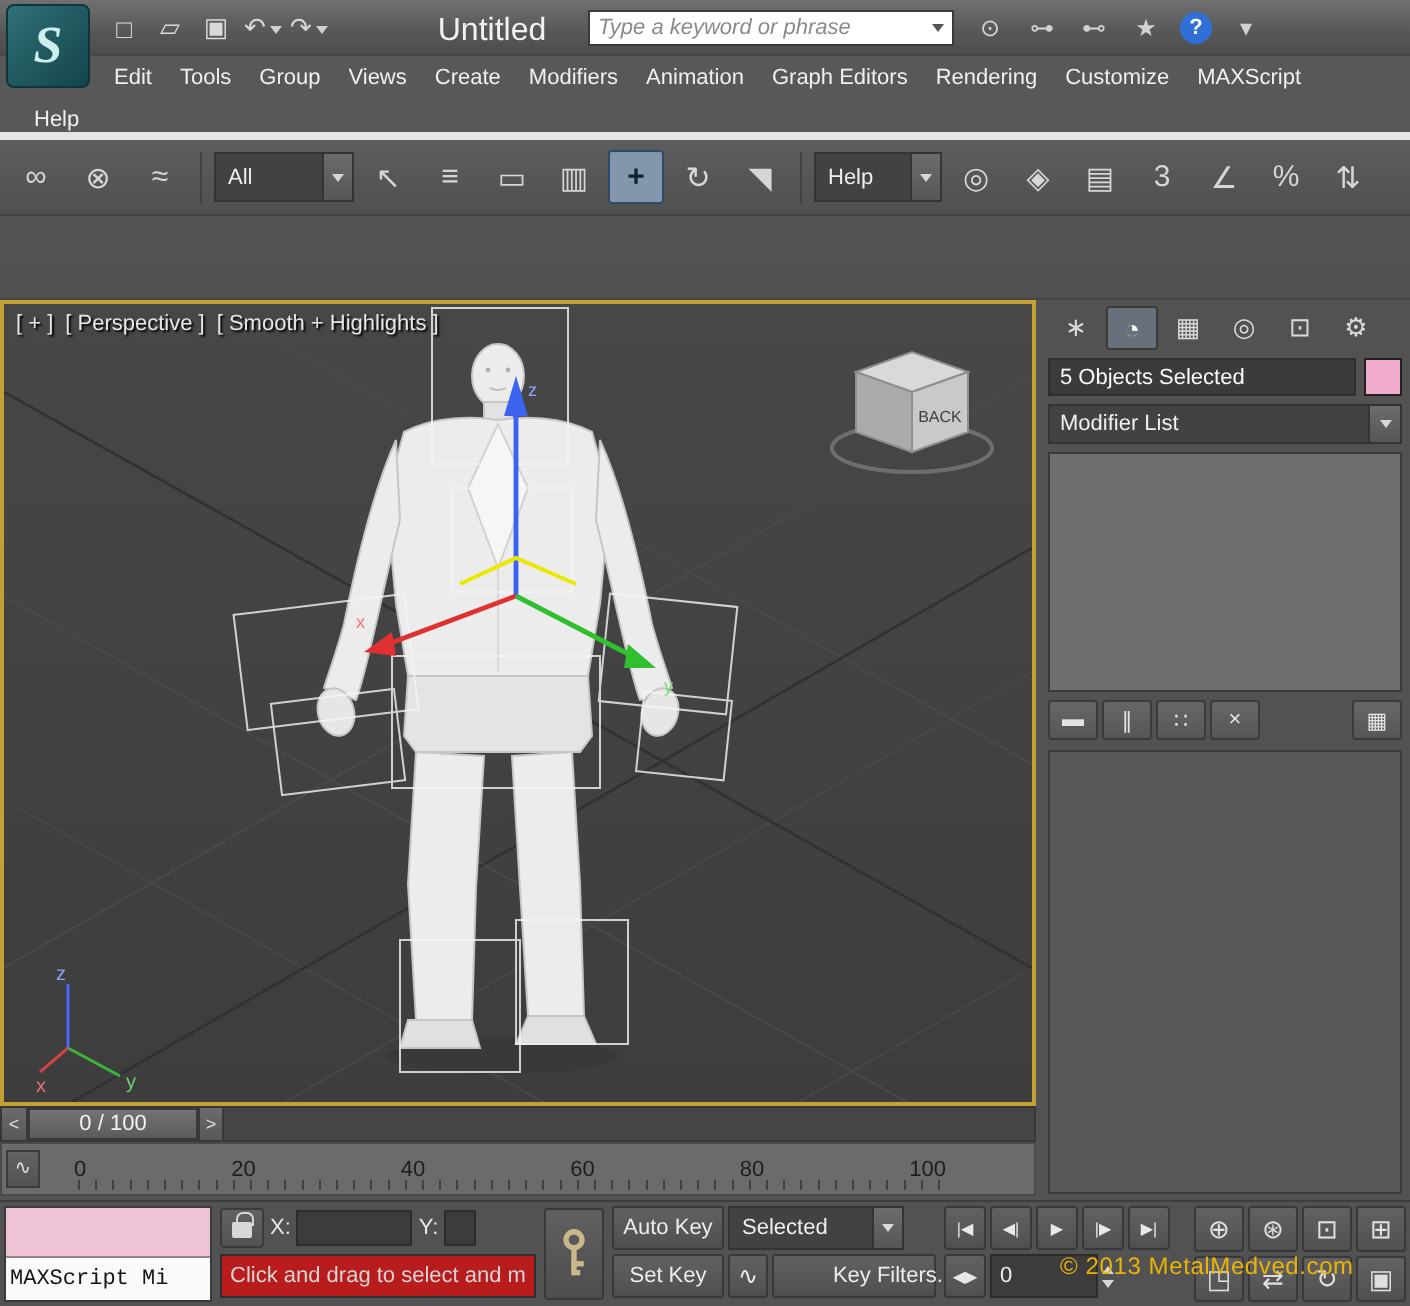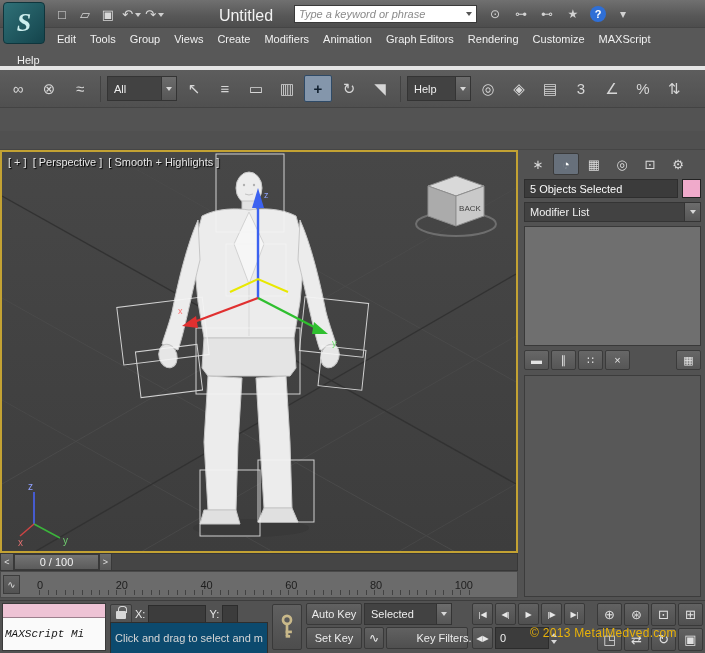--- a/index.html
+++ b/index.html
@@ -111,37 +111,37 @@
   .tb-mini{position:absolute;left:2px;top:3px;width:17px;height:19px;background:linear-gradient(#636363,#525252);
     border:1px solid #3c3c3c;display:flex;align-items:center;justify-content:center;color:#ddd;font-size:10px;}
   .ticks{position:absolute;left:36px;top:0;width:436px;height:100%;display:flex;
     justify-content:space-between;align-items:center;color:#1e1e1e;}
 
   
   .statusbar{position:absolute;left:0;top:600px;width:705px;height:53px;background:#525252;
     border-top:1px solid #3d3d3d;display:flex;align-items:stretch;gap:4px;padding:2px;}
   .listener{width:104px;display:flex;flex-direction:column;border:1px solid #3a3a3a;flex:0 0 auto;}
   .listener .pink{flex:1;background:#eec3d5;border-bottom:1px solid #9c7f8d;}
-  .listener .white{height:32px;background:#fafafa;color:#151515;
+  .listener .white{height:21px;background:#fafafa;color:#151515;
     font-family:"Liberation Mono","DejaVu Sans Mono",monospace;font-size:11px;
-    display:flex;align-items:center;padding:0 2px;overflow:hidden;white-space:nowrap;font-style:italic;}
+    display:flex;align-items:center;padding:0 2px;overflow:hidden;white-space:nowrap;}
   .status-mid{display:flex;flex-direction:column;gap:2px;width:158px;flex:0 0 auto;}
   .srow{display:flex;align-items:center;gap:3px;height:22px;}
   .lockbtn{width:22px;height:20px;background:linear-gradient(#626262,#525252);border:1px solid #3b3b3b;
     border-radius:2px;display:flex;align-items:flex-end;justify-content:center;padding-bottom:3px;}
   .lock{position:relative;width:10px;height:9px;}
   .lock::before{content:"";position:absolute;left:1.5px;top:-5px;width:7px;height:6px;
     border:1.5px solid #d8d8d8;border-bottom:none;border-radius:3.5px 3.5px 0 0;}
   .lock::after{content:"";position:absolute;left:0;top:0;width:10px;height:8px;background:#d8d8d8;border-radius:1px;}
   .coordlabel{color:#e8e8e8;}
   .coordfield{height:18px;background:#3c3c3c;border:1px solid #2c2c2c;color:#ddd;
     font:11px "Liberation Sans",sans-serif;padding:0 3px;}
   .coordfield.x{width:58px;}
   .coordfield.y{width:16px;}
-  .promptfield{flex:1;height:32px;background:#0c4a6e;border:1px solid #2e2e2e;color:#d6d6d6;
+  .promptfield{flex:1;height:22px;background:#b91c1c;border:1px solid #2e2e2e;color:#d6d6d6;
     display:flex;align-items:center;padding:0 4px;white-space:nowrap;overflow:hidden;}
   .setkeys-btn{width:30px;height:46px;background:linear-gradient(#606060,#4d4d4d);border:1px solid #393939;
     border-radius:2px;display:flex;align-items:center;justify-content:center;flex:0 0 auto;align-self:center;}
   .keycluster{display:flex;flex-direction:column;gap:2px;flex:0 0 auto;}
   .kb-row{display:flex;gap:2px;height:22px;}
   .gbtn{background:linear-gradient(#616161,#4f4f4f);border:1px solid #393939;border-radius:2px;
     color:#ececec;display:flex;align-items:center;justify-content:center;white-space:nowrap;}
   .gbtn.autokey,.gbtn.setkey{width:56px;}
   .gbtn.tangent{width:20px;font-size:12px;}
   .gbtn.keyfilters{width:82px;padding-left:40px;}

